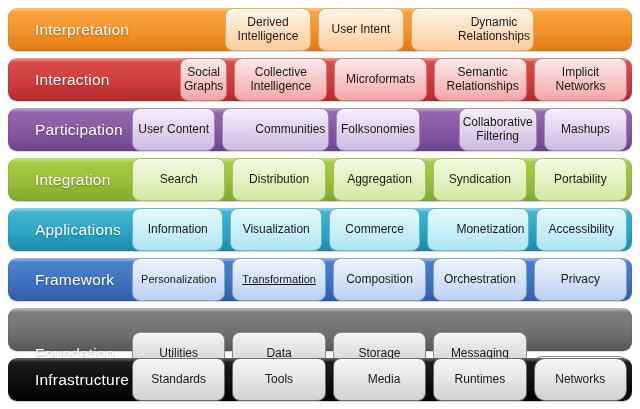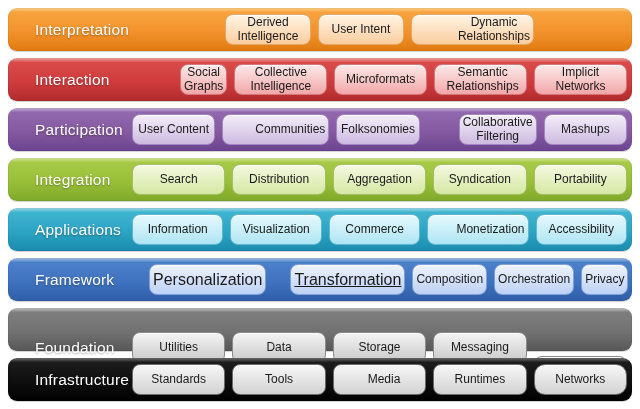--- a/index.html
+++ b/index.html
@@ -24,31 +24,31 @@
   .bar-label {
     grid-column:1;
     padding-left:27px;
     color:#ffffff;
     font-size:15.5px;
     letter-spacing:0.2px;
     text-shadow:0 1px 2px rgba(0,0,0,0.35);
     white-space:nowrap;
   }
   .item {
-    height:31px; border-radius:8px;
+    height:43px; border-radius:8px;
     border:1px solid var(--ib);
     box-sizing:border-box;
     background:linear-gradient(to bottom, var(--it) 0%, var(--ibt) 100%);
     display:flex; align-items:center; justify-content:center;
     text-align:center;
     font-size:12px; line-height:1.12; color:#1a1a1a;
     padding:0 3px;
     box-shadow:inset 0 1px 0 rgba(255,255,255,0.75);
   }
-  .item.small { font-size:16px;margin-left:17px; }
+  .item.small { font-size:11px; }
 </style>
 </head>
 <body>
 
 <div class="canvas" id="diagram">
     <div class="bar" style="--c0: #FBCF87; --c1: #F8A33E; --c2: #F2912A; --c3: #E07A10; --it: #FFF4E5; --ibt: #FACD9E; --ib: #E5A868;">
       <div class="bar-label">Interpretation</div>
       <div class="item" style="grid-column: 3;">Derived Intelligence</div>
       <div class="item" style="grid-column: 4;">User Intent</div>
       <div class="item" style="grid-column: 5; padding-left: 46px;">Dynamic Relationships</div>

